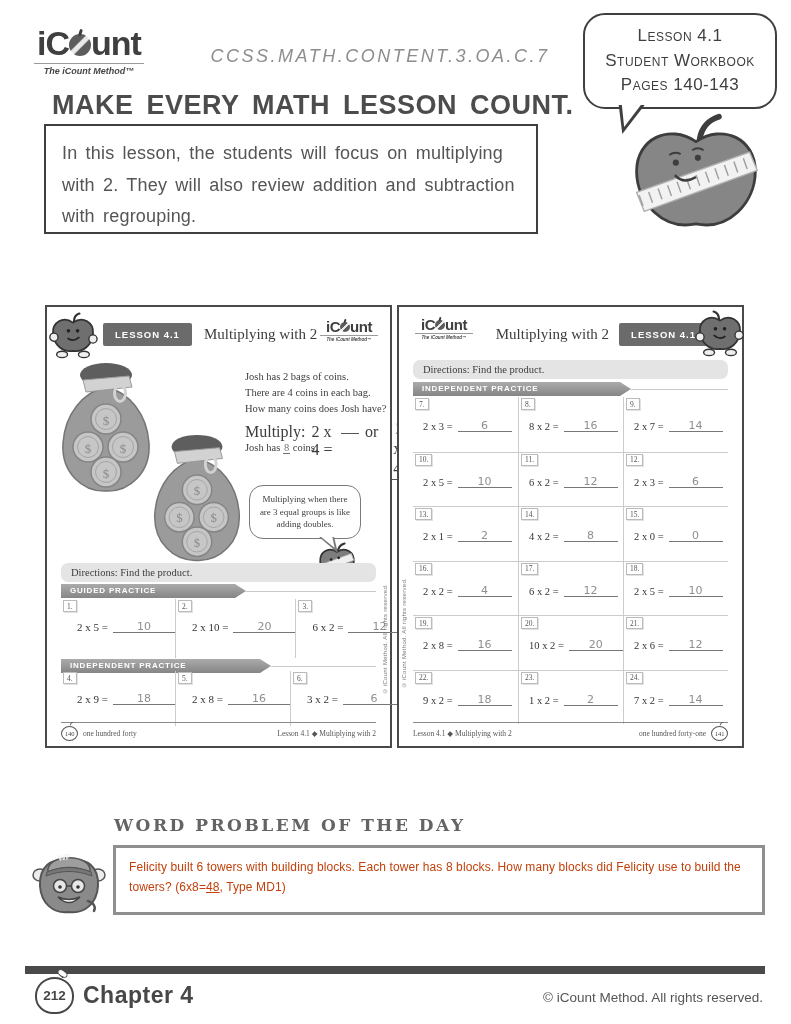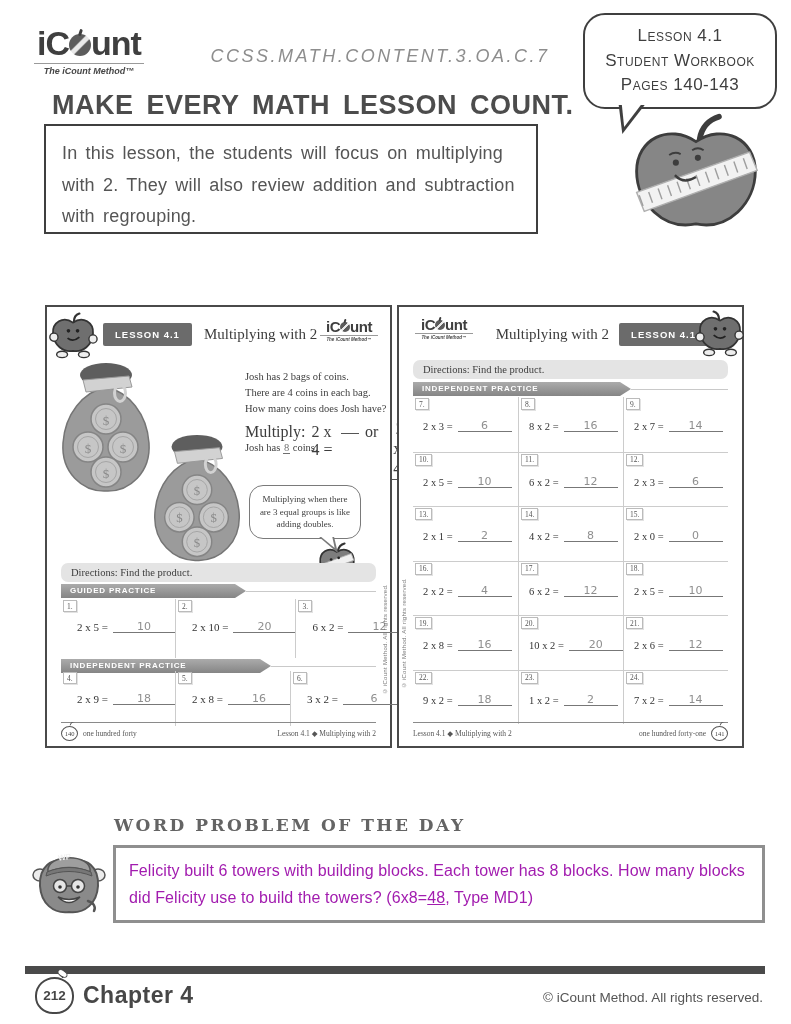--- a/index.html
+++ b/index.html
@@ -114,21 +114,21 @@
   .vcopy { position:absolute; writing-mode:vertical-rl; transform:rotate(180deg);
     font-size:6px; color:#777; letter-spacing:0.3px; }
   .vc-l { right:2px; bottom:52px; } .vc-r { left:2px; bottom:58px; }
   
   .wp-heading { position:absolute; left:114px; top:815px; font-family:"DejaVu Serif", serif;
     font-weight:bold; font-size:17px; letter-spacing:2.5px; color:#646464; }
   .wp-mascot { position:absolute; left:30px; top:845px; width:78px; height:72px; }
   .wp-label { position:absolute; left:58px; top:853px; font-size:8px; font-weight:bold; color:#f2f2f2;
     transform:rotate(-8deg); z-index:2; }
   .wp-box { position:absolute; left:113px; top:845px; width:652px; min-height:70px;
-    border:3px solid #8f8f8f; padding:9px 13px; font-size:16px; color:#a21caf;
+    border:3px solid #8f8f8f; padding:9px 13px; font-size:12px; color:#c2410c;
     line-height:1.7; letter-spacing:0.1px; }
   .u-ans { text-decoration:underline; }
   
   .foot-bar { position:absolute; left:25px; right:26px; top:966px; height:8px; background:#4a4a4a; }
   .foot-badge { position:absolute; left:35px; top:977px; width:39px; height:37px;
     border:2.5px solid #474747; border-radius:50% 50% 46% 46%; display:flex; align-items:center;
     justify-content:center; font-size:13.5px; font-weight:bold; color:#474747; background:#fff; }
   .foot-badge::before { content:""; position:absolute; top:-10px; left:15px; width:9px; height:10px;
     border-right:2px solid #474747; border-radius:0 8px 0 0; transform:rotate(-12deg); }
   .foot-badge::after { content:""; position:absolute; top:-9px; left:20px; width:9px; height:5px;

